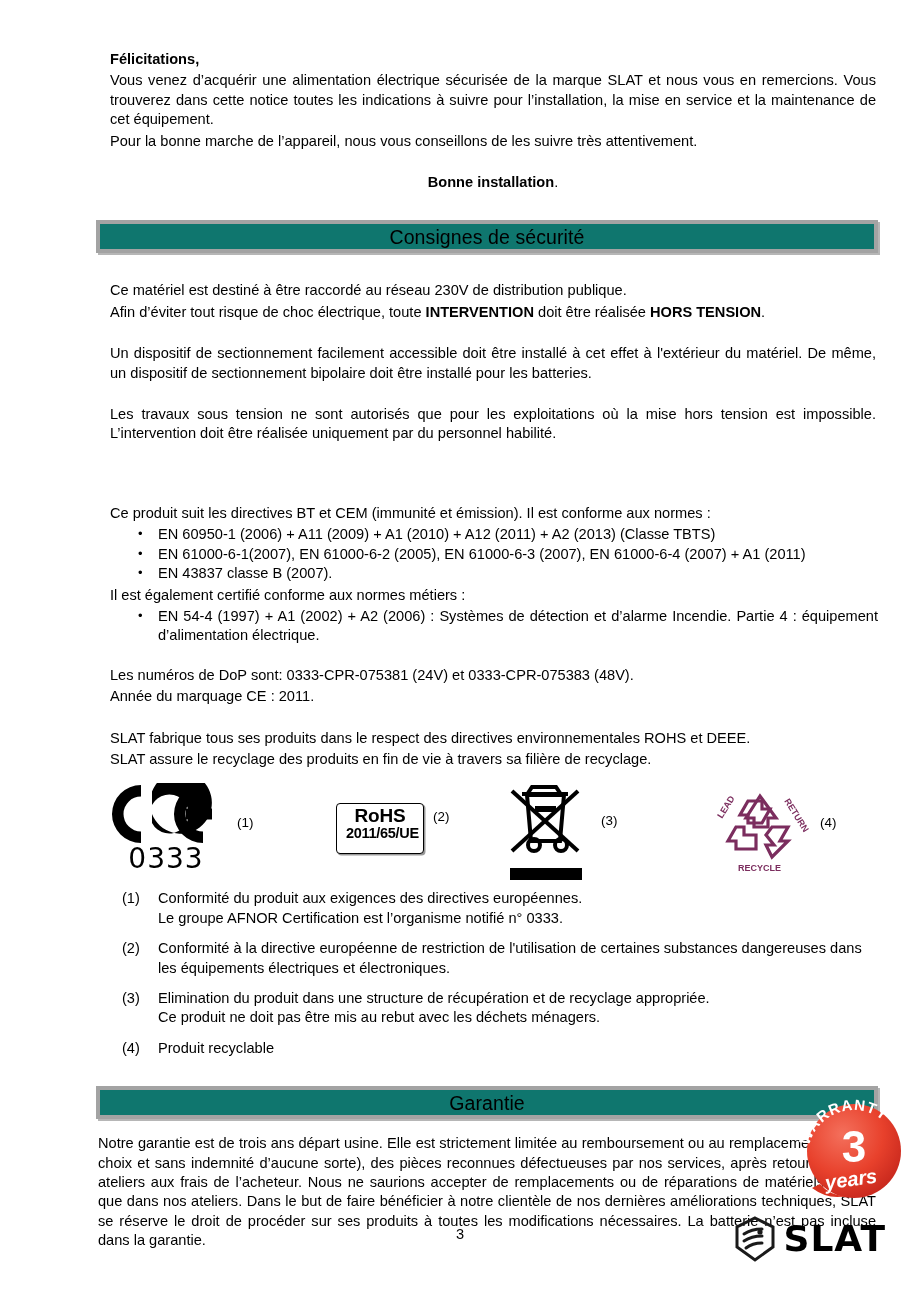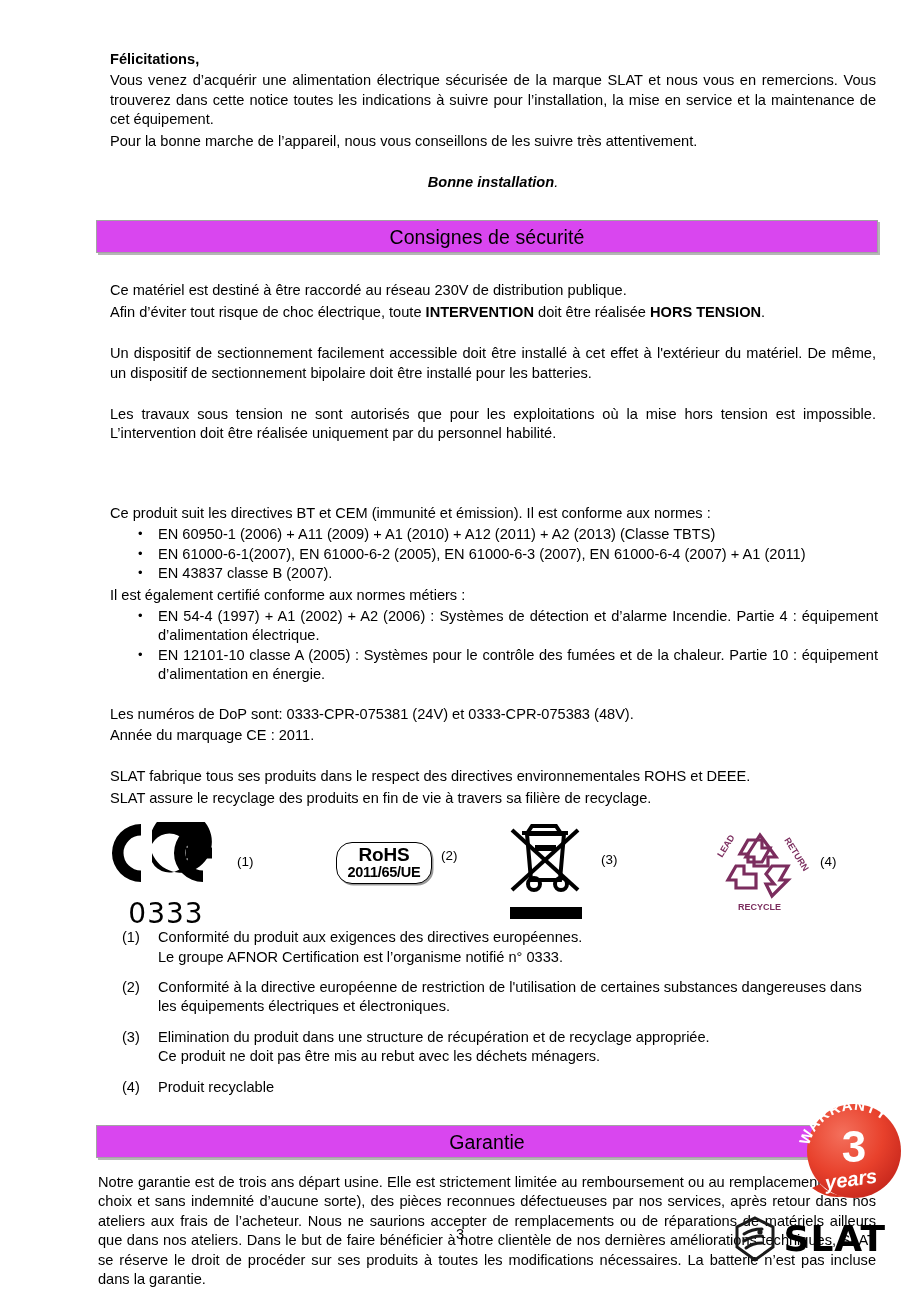--- a/index.html
+++ b/index.html
@@ -28,33 +28,33 @@
 
   
   .p {
     font-size: 14.6px;
     line-height: 19.4px;
     margin: 2px;
     padding-left: 12px;
   }
   .p.just { text-align: justify; }
   .bold { font-weight: bold; }
-  .center { text-align: center; font-style: italic; }
+  .center { text-align: center; }
   .gap-m { height: 18px; }
   .gap-l { height: 26px; }
 
   
   .sec-box {
-    border: 1px solid #a3a3a3;
+    border: 4px solid #a3a3a3;
     box-shadow: 2px 2px 0 #b6b6b6;
     height: 33px;
     display: flex;
     align-items: center;
     justify-content: center;
-    background: #d946ef;
+    background: #0f766e;
   }
   .sec-box-title {
     font-size: 19.5px;
     line-height: 22px;
     letter-spacing: 0.1px;
     font-weight: normal;
   }
 
   
   .blist { margin: 0; padding: 0; list-style: none; }
@@ -104,40 +104,40 @@
 
   
   .ce-wrap { position: relative; width: 118px; height: 100px; }
   .ce-mark { display: block; }
   .ce-num {
     font-size: 28px;
     line-height: 28px;
     letter-spacing: 1px;
     text-align: center;
     width: 112px;
-    margin-top: 16px;
+    margin-top: 0;
     font-family: "DejaVu Sans", sans-serif;
   }
   .ref {
     font-size: 13.4px;
     line-height: 15px;
     margin-top: 32px;
     margin-left: 9px;
   }
 
   
   .rohs {
     border: 1px solid #000;
-    border-radius: 16px;
+    border-radius: 4px;
     box-shadow: 1.5px 1.5px 0 #9a9a9a;
-    padding: 2px 9px 3px 9px;
+    padding: 2px 9px 12px 9px;
     margin-top: 20px;
     text-align: center;
     background: #fff;
-    width: 96px;
+    width: 88px;
   }
   .rohs-t1 {
     font-size: 19px;
     font-weight: bold;
     line-height: 20px;
     letter-spacing: -0.2px;
   }
   .rohs-t2 {
     font-size: 14.5px;
     font-weight: bold;
@@ -224,23 +224,20 @@
           <span class="cont">EN 61000-6-1(2007), EN 61000-6-2 (2005), EN 61000-6-3 (2007), EN 61000-6-4 (2007) + A1 (2011)</span>
         </li>
     <li>
           <span class="cont">EN 43837 classe B (2007).</span>
         </li>
   </ul>
   <div class="p">Il est également certifié conforme aux normes métiers :</div>
   <ul class="blist">
     <li>
           <span class="cont">EN 54-4 (1997) + A1 (2002) + A2 (2006) : Systèmes de détection et d’alarme Incendie. Partie 4 : équipement d’alimentation électrique.</span>
-        </li>
-    <li>
-          <span class="cont">EN 12101-10 classe A (2005) : Systèmes pour le contrôle des fumées et de la chaleur. Partie 10 : équipement d’alimentation en énergie.</span>
         </li>
   </ul>
   <div class="gap-m"></div>
   <div class="p">Les numéros de DoP sont: 0333-CPR-075381 (24V) et 0333-CPR-075383 (48V).</div>
   <div class="p">Année du marquage CE : 2011.</div>
   <div class="gap-m"></div>
   <div class="p">SLAT fabrique tous ses produits dans le respect des directives environnementales ROHS et DEEE.</div>
   <div class="p">SLAT assure le recyclage des produits en fin de vie à travers sa filière de recyclage.</div>
 
   <div class="logo-row">

